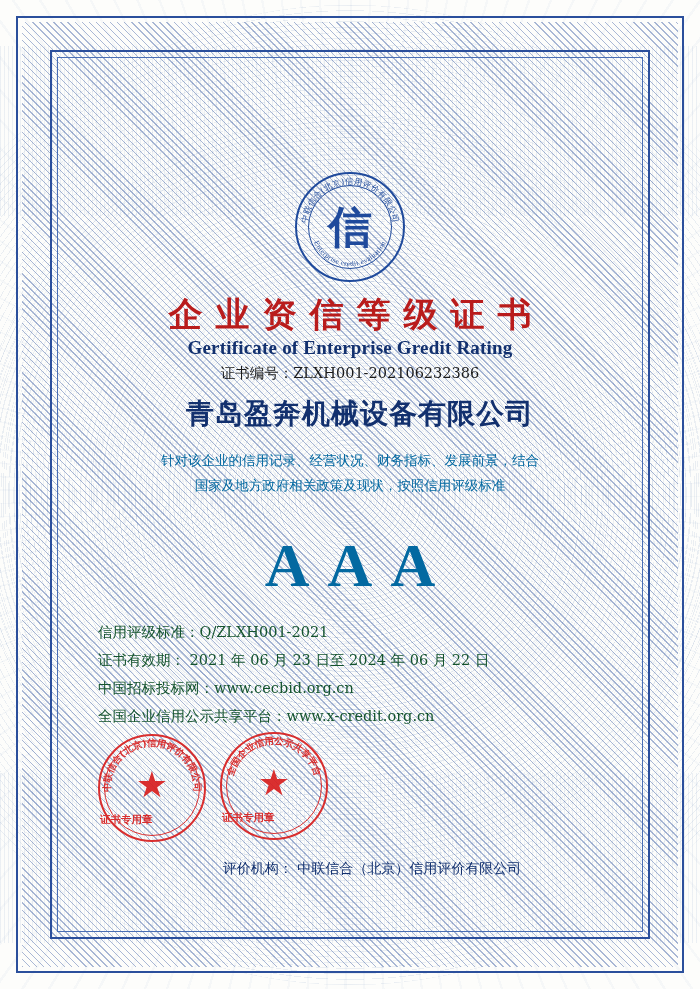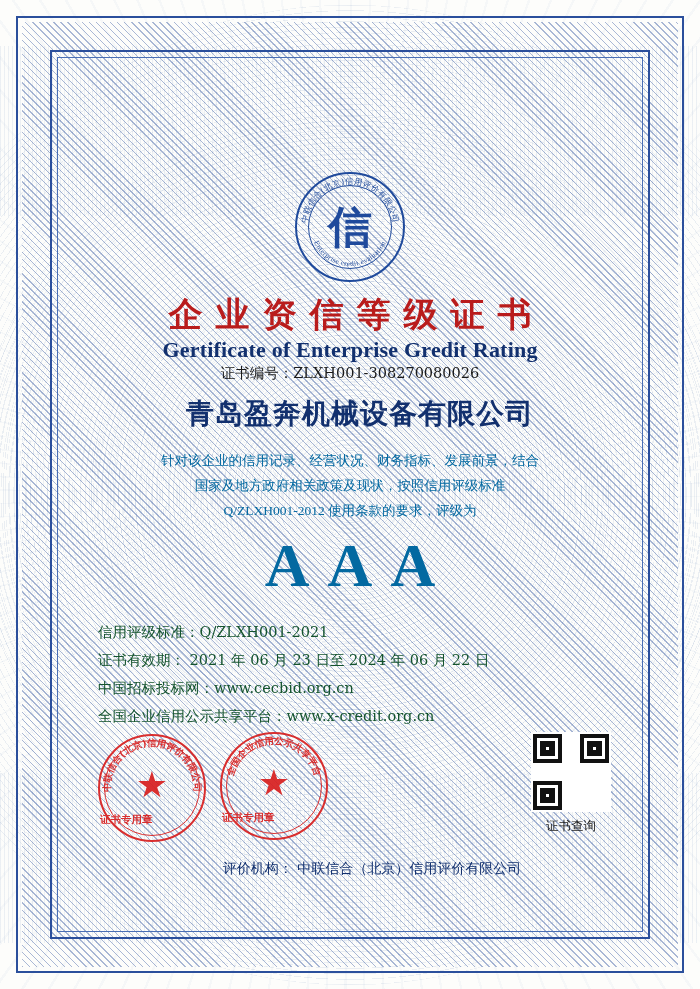--- a/index.html
+++ b/index.html
@@ -190,21 +190,21 @@
     letter-spacing: 13px;
     color: #b91c1c;
     text-indent: 13px;
   }
   .title-en {
     position: absolute;
     left: 0; right: 0;
     top: 277px;
     font-family: "Liberation Serif", serif;
     font-weight: bold;
-    font-size: 22px;
+    font-size: 19px;
     color: #12306e;
     letter-spacing: 0.2px;
   }
 
   .cert-no {
     position: absolute;
     left: 0; right: 0;
     top: 304px;
     font-size: 14.5px;
     color: #1a1a1a;
@@ -396,28 +396,27 @@
         <text class="en">
           <textPath href="#arcBottom" startOffset="50%" text-anchor="middle">Enterprise credit evaluation</textPath>
         </text>
       </svg>
       <div class="emblem-center">信</div>
     </div>
 
     <div class="title-cn">企业资信等级证书</div>
     <div class="title-en">Gertificate of Enterprise Gredit Rating</div>
 
-    <div class="cert-no">证书编号：ZLXH001-308270080026</div>
+    <div class="cert-no">证书编号：ZLXH001-202106232386</div>
 
     <div class="company">青岛盈奔机械设备有限公司</div>
 
     <div class="statement">
       <div>针对该企业的信用记录、经营状况、财务指标、发展前景，结合</div>
       <div>国家及地方政府相关政策及现状，按照信用评级标准</div>
-      <div>Q/ZLXH001-2012 使用条款的要求，评级为</div>
     </div>
 
     <div class="grade">AAA</div>
 
     <div class="details">
       <div class="row">信用评级标准：Q/ZLXH001-2021</div>
       <div class="row">证书有效期： 2021 年 06 月 23 日至 2024 年 06 月 22 日</div>
       <div class="row">中国招标投标网：www.cecbid.org.cn</div>
       <div class="row">全国企业信用公示共享平台：www.x-credit.org.cn</div>
     </div>
@@ -443,22 +442,16 @@
             <path id="sealArcR" d="M 10,52 A 42,42 0 0 1 94,52"></path>
           </defs>
         <text>
           <textPath href="#sealArcR" startOffset="50%" text-anchor="middle">全国企业信用公示共享平台</textPath>
         </text>
       </svg>
       <div class="star">★</div>
       <div class="bottom-text">证书专用章</div>
     </div>
 
-    <div class="qr-block">
-      <div class="qr">
-        <div class="qr-corner-bl"></div>
-      </div>
-      <div class="qr-label">证书查询</div>
-    </div>
 
     <div class="issuer">评价机构： 中联信合（北京）信用评价有限公司</div>
   </div>
 </div>
 
 </body></html>

